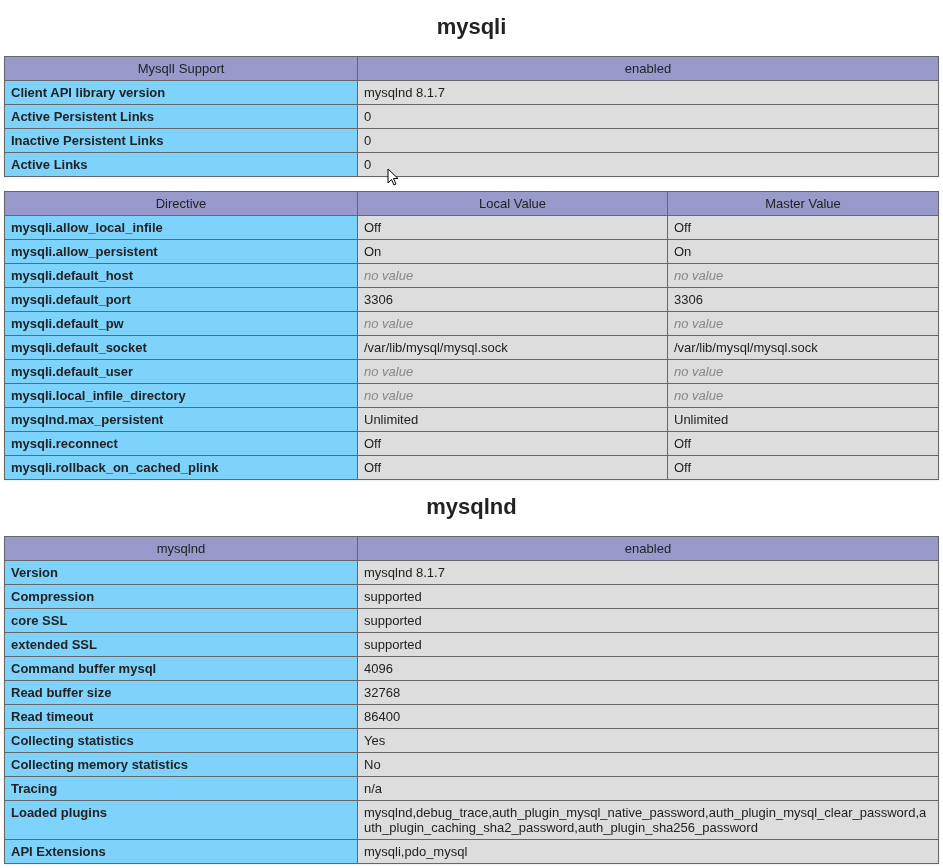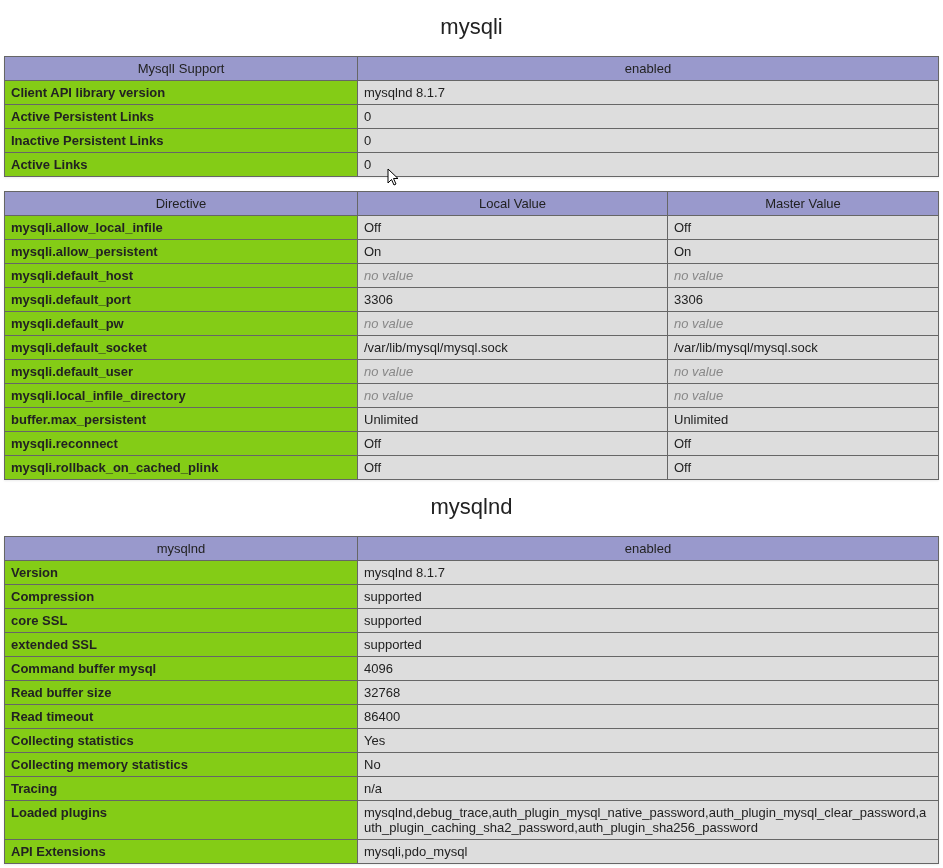--- a/index.html
+++ b/index.html
@@ -10,21 +10,21 @@
     padding: 4px;
     color: #222;
   }
   .container {
     width: 935px;
     margin: 0 auto;
   }
   h2.section-title {
     font-family: Arial, Helvetica, sans-serif;
     font-size: 22px;
-    font-weight: normal;
+    font-weight: bold;
     text-align: center;
     margin: 10px 0 16px 0;
     color: #222;
   }
   table.phpinfo {
     border-collapse: collapse;
     width: 100%;
     margin-bottom: 14px;
     border: 1px solid #666;
     box-shadow: 0 1px 2px rgba(0,0,0,0.08);
@@ -38,21 +38,21 @@
     font-size: 13px;
   }
   table.phpinfo td {
     padding: 4px 6px;
     border: 1px solid #666;
     font-size: 13px;
     vertical-align: top;
     word-break: break-word;
   }
   table.phpinfo td.e {
-    background: #84cc16;
+    background: #7dd3fc;
     font-weight: bold;
     width: 340px;
   }
   table.phpinfo td.v {
     background: #dddddd;
   }
   .no-value {
     color: #888;
     font-style: italic;
     margin-top: 24px;
@@ -145,21 +145,21 @@
           <td class="e">mysqli.default_user</td>
           <td class="v"><span class="no-value">no value</span></td>
           <td class="v"><span class="no-value">no value</span></td>
         </tr>
         <tr>
           <td class="e">mysqli.local_infile_directory</td>
           <td class="v"><span class="no-value">no value</span></td>
           <td class="v"><span class="no-value">no value</span></td>
         </tr>
         <tr>
-          <td class="e">buffer.max_persistent</td>
+          <td class="e">mysqlnd.max_persistent</td>
           <td class="v">Unlimited</td>
           <td class="v">Unlimited</td>
         </tr>
         <tr>
           <td class="e">mysqli.reconnect</td>
           <td class="v">Off</td>
           <td class="v">Off</td>
         </tr>
         <tr>
           <td class="e">mysqli.rollback_on_cached_plink</td>

